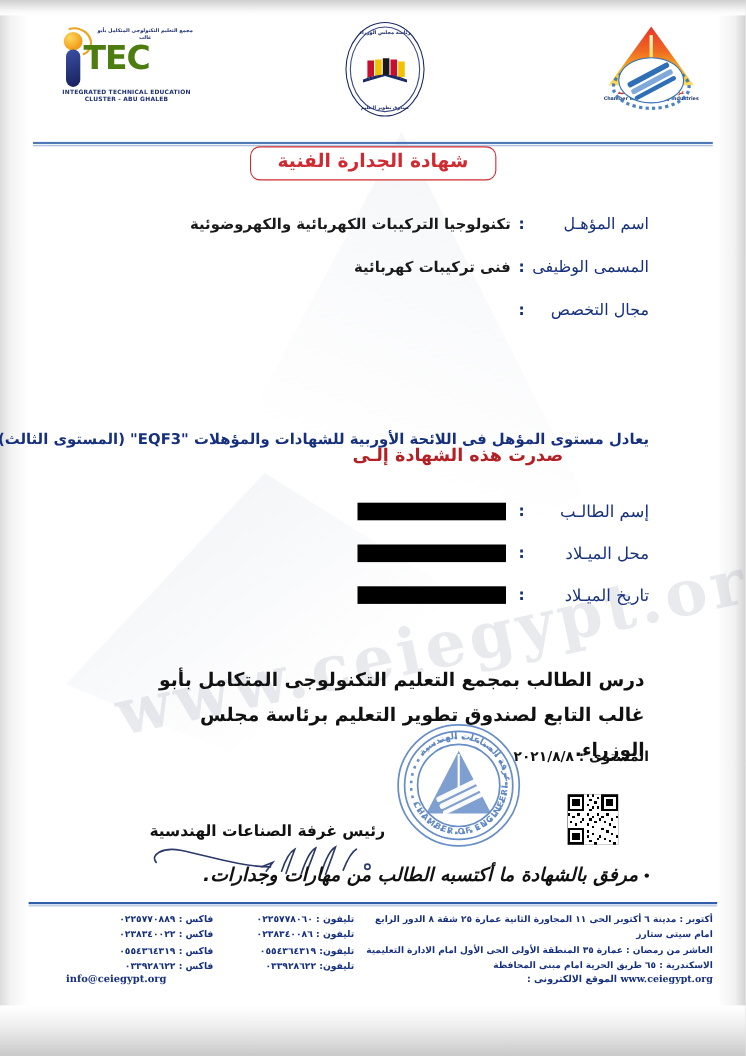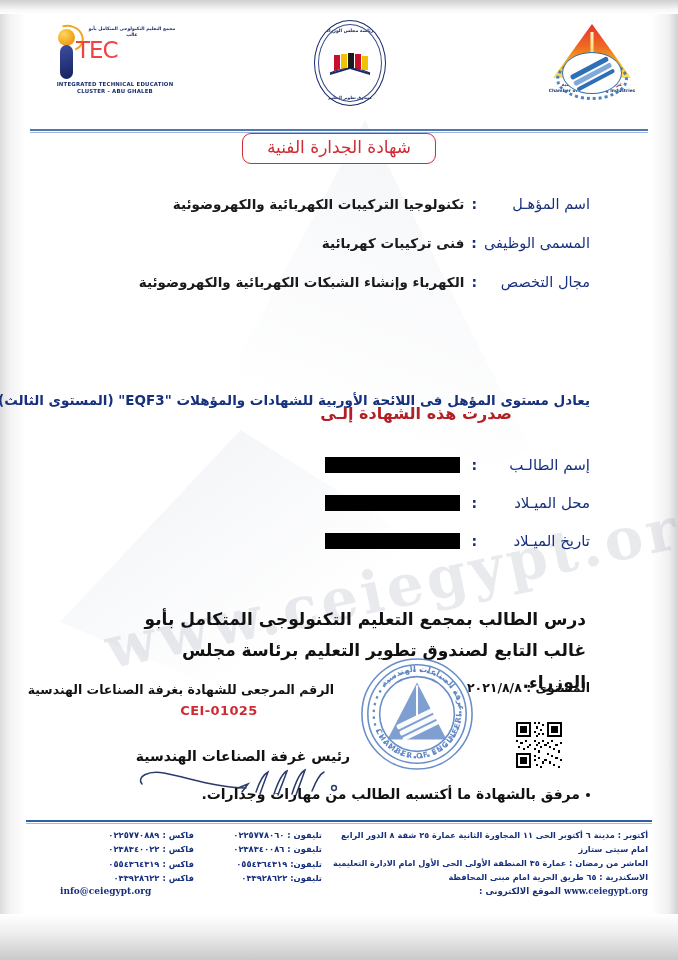--- a/index.html
+++ b/index.html
@@ -55,22 +55,22 @@
   .itec-dot{
     position:absolute;left:6px;top:-10px;width:17px;height:17px;border-radius:50%;
     background:radial-gradient(circle at 35% 32%,#ffd85e,#f2a11e 62%,#e08a12);
   }
   .itec-arc{
     position:absolute;left:2px;top:-14px;width:26px;height:22px;
     border:2px solid #f0a51f;border-bottom-color:transparent;border-left-color:transparent;
     border-radius:50%;transform:rotate(22deg);
   }
   .itec-tec{
-    position:absolute;left:24px;top:0;font-size:23px;font-weight:400;letter-spacing:-1px;
-    color:#ef4444;font-family:"DejaVu Sans",sans-serif;line-height:1;
+    position:absolute;left:24px;top:0;font-size:30px;font-weight:700;letter-spacing:-1px;
+    color:#4d7c0f;font-family:"DejaVu Sans",sans-serif;line-height:1;
   }
   .itec-l1{font-size:5.4px;font-weight:800;color:#1d2f6f;letter-spacing:.2px;margin-top:2px;}
   .itec-l2{font-size:5.4px;font-weight:800;color:#1d2f6f;letter-spacing:.2px;margin-top:1px;}
 
   
   .logo-cab{left:309px;top:2px;width:82px;}
   .cab-oval{
     position:relative;width:70px;height:84px;margin:0 auto;border-radius:50%;
     border:1.4px solid #1a2a66;
     background:#fff;
@@ -113,21 +113,21 @@
   .header-rule{position:absolute;left:30px;right:30px;top:111px;height:2px;background:#2f5fa8;opacity:.85;}
   .header-rule2{position:absolute;left:30px;right:30px;top:114px;height:1px;background:#9fb6d8;}
 
   
   .title-box{
     position:absolute;left:50%;top:133px;transform:translateX(-50%);
     padding:5px 24px 7px;border:1.6px solid #cf2b33;border-radius:9px;
     background:#fff;
   }
   .title-text{
-    direction:rtl;font-size:17px;font-weight:400;color:#cf2b33;
+    direction:rtl;font-size:17px;font-weight:700;color:#cf2b33;
     font-family:"DejaVu Sans",sans-serif;white-space:nowrap;line-height:1;
   }
 
   
   .rows{position:absolute;right:88px;top:196px;width:505px;direction:rtl;}
   .row{display:flex;align-items:baseline;justify-content:flex-start;margin-bottom:23px;}
   .row-label{
     color:#16307e;font-weight:400;font-size:14.5px;white-space:nowrap;
     letter-spacing:-0.2px;
   }
@@ -180,21 +180,21 @@
 
   
   .sig-block{position:absolute;left:140px;top:748px;width:210px;text-align:center;direction:rtl;}
   .sig-title{color:#111;font-size:14px;font-weight:700;white-space:nowrap;}
   .sig-mark{position:relative;height:34px;margin-top:2px;}
   .sig-svg{position:absolute;left:-6px;top:-2px;}
 
   
   .note{
     position:absolute;right:88px;top:786px;direction:rtl;
-    color:#111;font-size:14px;font-weight:700;white-space:nowrap;
+    color:#111;font-size:17px;font-weight:700;white-space:nowrap;font-style:italic;
   }
   .note .dot{display:inline-block;width:4px;height:4px;border-radius:50%;background:#111;
              vertical-align:middle;margin-left:6px;}
 
   
   .stamp{
     position:absolute;left:358px;top:655px;width:118px;height:118px;opacity:.82;
   }
   .qr{
     position:absolute;left:516px;top:722px;width:46px;height:46px;
@@ -301,21 +301,20 @@
       <div class="row-value">تكنولوجيا التركيبات الكهربائية والكهروضوئية</div>
     </div>
     <div class="row">
       <div class="row-label row-w1">المسمى الوظيفى</div>
       <div class="row-colon">:</div>
       <div class="row-value">فنى تركيبات كهربائية</div>
     </div>
     <div class="row">
       <div class="row-label row-w1">مجال التخصص</div>
       <div class="row-colon">:</div>
-      <div class="row-value">الكهرباء وإنشاء الشبكات الكهربائية والكهروضوئية</div>
     </div>
   </div>
 
   <div class="eqf">يعادل مستوى المؤهل فى اللائحة الأوربية للشهادات والمؤهلات "EQF3" (المستوى الثالث)</div>
 
   <div class="issued">صدرت هذه الشهادة إلـى</div>
 
   <div class="rows2">
     <div class="row2">
       <div class="row-label row-w1">إسم الطالـب</div>
@@ -425,24 +424,20 @@
       </g>
     </svg>
   </div>
 
   <div class="date-line">
     <span>المستوى</span>
     <span> : </span>
     <span>٢٠٢١/٨/٨</span>
   </div>
 
-  <div class="ref-block">
-    <div class="ref-label">الرقم المرجعى للشهادة بغرفة الصناعات الهندسية</div>
-    <div class="ref-num">CEI-01025</div>
-  </div>
 
   <div class="sig-block">
     <div class="sig-title">رئيس غرفة الصناعات الهندسية</div>
     <div class="sig-mark">
       <svg class="sig-svg" width="215" height="36" viewBox="0 0 215 36">
         <g fill="none" stroke="#2b3a6b" stroke-width="1.5" stroke-linecap="round">
           <path d="M8 20 C2 13 14 6 30 9 C56 14 84 24 112 24"></path>
           <path d="M104 24 L114 20 L108 28"></path>
           <path d="M122 28 C126 16 130 10 134 8 C131 16 128 24 126 30"></path>
           <path d="M140 30 C144 18 149 9 153 7 C150 16 146 25 144 31"></path>

